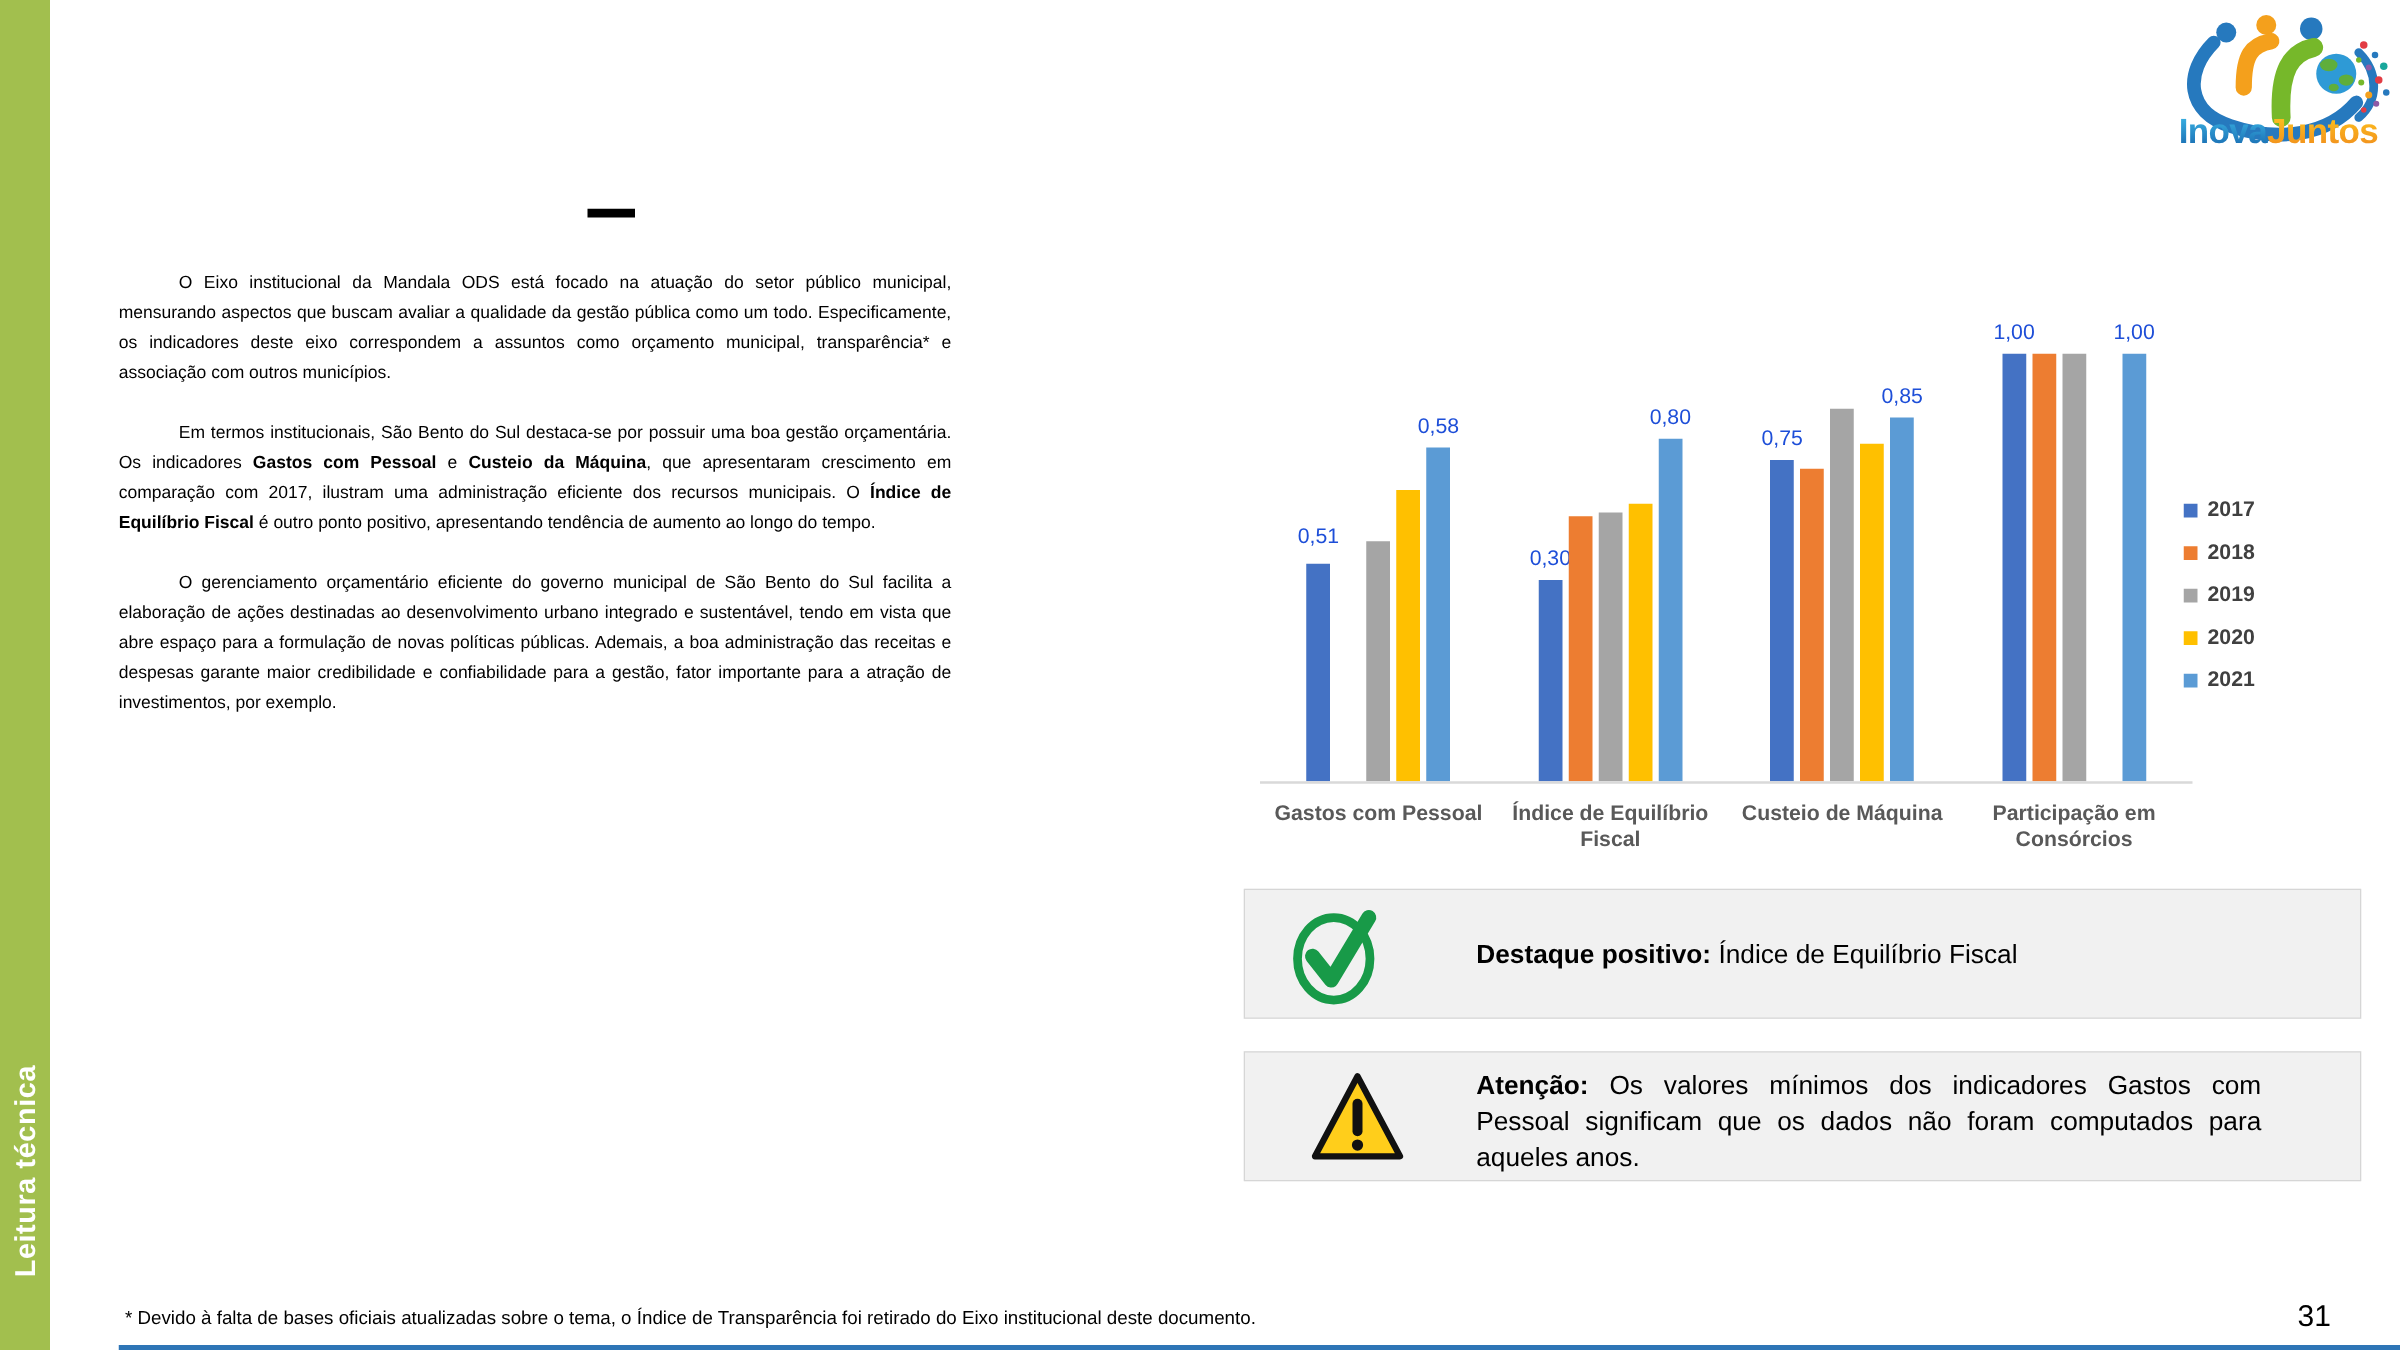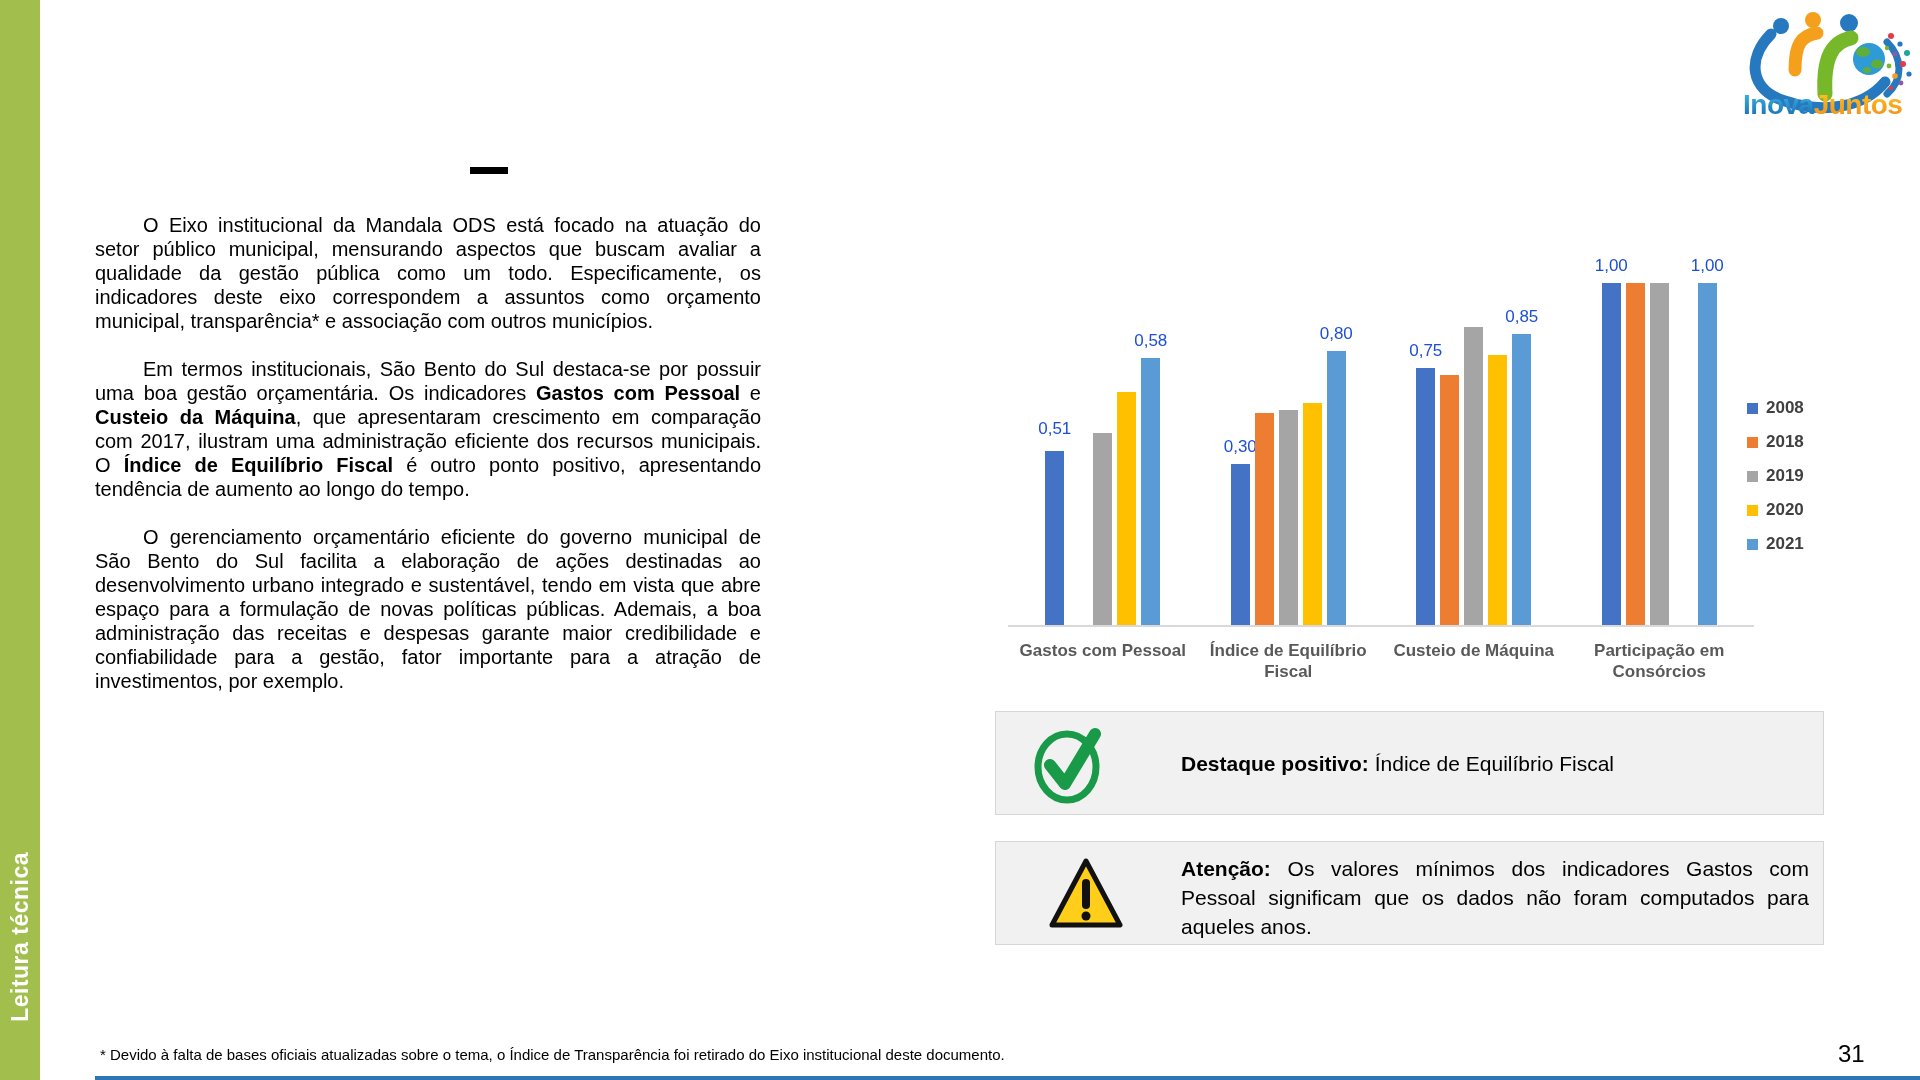--- a/index.html
+++ b/index.html
@@ -17,41 +17,41 @@
   .sidebar{position:absolute;left:0;top:0;width:40px;height:1080px;background:var(--sidebar-color);
     display:flex;align-items:center;justify-content:flex-end;flex-direction:column;padding-bottom:58px;}
   .sidebar-label{writing-mode:vertical-rl;transform:rotate(180deg);color:#ffffff;font-weight:bold;
     font-size:23px;letter-spacing:.5px;white-space:nowrap;}
 
   
   .title-dash{position:absolute;left:470px;top:167px;width:38px;height:7px;background:#000;}
 
   
   .text-column{position:absolute;left:95px;top:213px;width:666px;color:#000;}
-  .text-column p.para{font-size:20px;line-height:24px;text-align:justify;text-indent:48px;margin-bottom:24px;}
+  .text-column p.para{font-size:14px;line-height:24px;text-align:justify;text-indent:48px;margin-bottom:24px;}
   .b{font-weight:bold;}
 
   
   .chart-plot{position:absolute;left:1010px;top:270px;width:742px;height:355px;display:flex;overflow:visible;}
   .group{flex:1 1 0;display:flex;align-items:flex-end;justify-content:center;gap:5px;height:100%;}
   .slot{position:relative;width:19px;height:100%;display:flex;align-items:flex-end;}
   .bar{width:100%;}
   .bar-label{position:absolute;left:50%;transform:translateX(-50%);white-space:nowrap;
     font-size:17px;color:#1d4ed8;line-height:20px;}
   .axis-line{position:absolute;left:1008px;top:625px;width:746px;height:2px;background:#d9d9d9;}
   .cat-row{position:absolute;left:1010px;top:640px;width:742px;display:flex;}
   .cat-label{flex:1 1 0;display:flex;justify-content:center;text-align:center;}
   .cat-label span{display:inline-block;max-width:170px;font-size:17px;font-weight:bold;color:#595959;line-height:21px;}
   .legend{position:absolute;left:1747px;top:398px;display:flex;flex-direction:column;gap:14px;}
   .legend-item{display:flex;align-items:center;gap:8px;height:20px;}
   .swatch{width:11px;height:11px;display:inline-block;}
   .legend-text{font-size:17px;font-weight:bold;color:#404040;}
 
   
-  .callout{position:absolute;left:995px;width:829px;height:104px;background:#f1f1f1;border:1px solid #d6d6d6;}
+  .callout{position:absolute;left:995px;width:894px;height:104px;background:#f1f1f1;border:1px solid #d6d6d6;}
   .callout.positive{top:711px;}
   .callout.warning{top:841px;}
   .callout-icon{position:absolute;}
   .positive .callout-icon{left:33px;top:6px;}
   .warning .callout-icon{left:52px;top:13px;}
   .callout-text{position:absolute;left:185px;color:#000;font-size:21px;}
   .positive .callout-text{top:0;height:104px;display:flex;align-items:center;width:620px;}
   .warning .callout-text{top:12px;width:628px;line-height:29px;text-align:justify;}
   .check-ellipse{fill:none;stroke:var(--positive-color);stroke-width:7px;}
   .check-mark{fill:none;stroke:var(--positive-color);stroke-width:12px;stroke-linecap:round;stroke-linejoin:round;}
@@ -212,21 +212,21 @@
       <div class="cat-label">
         <span>Custeio de Máquina</span>
       </div>
       <div class="cat-label">
         <span>Participação em Consórcios</span>
       </div>
     </div>
   <div class="legend" id="legend">
       <div class="legend-item">
         <span class="swatch" style="background: rgb(68, 114, 196);"></span>
-        <span class="legend-text">2008</span>
+        <span class="legend-text">2017</span>
       </div>
       <div class="legend-item">
         <span class="swatch" style="background: rgb(237, 125, 49);"></span>
         <span class="legend-text">2018</span>
       </div>
       <div class="legend-item">
         <span class="swatch" style="background: rgb(165, 165, 165);"></span>
         <span class="legend-text">2019</span>
       </div>
       <div class="legend-item">

